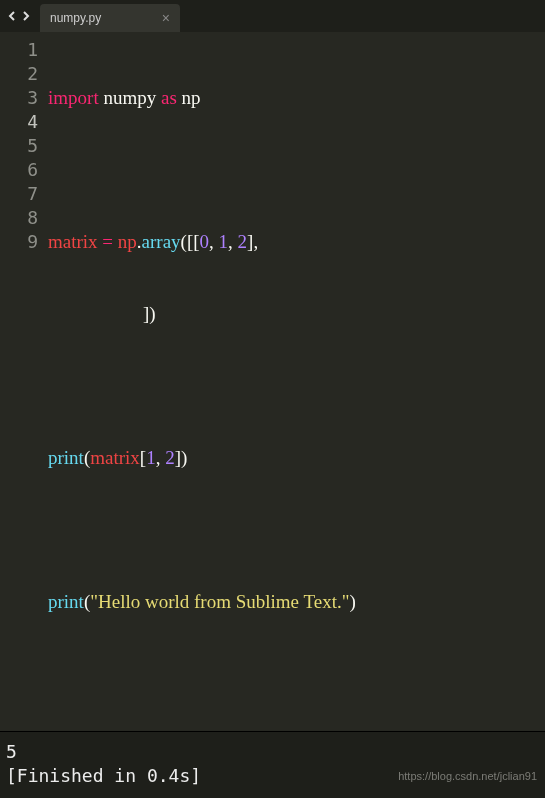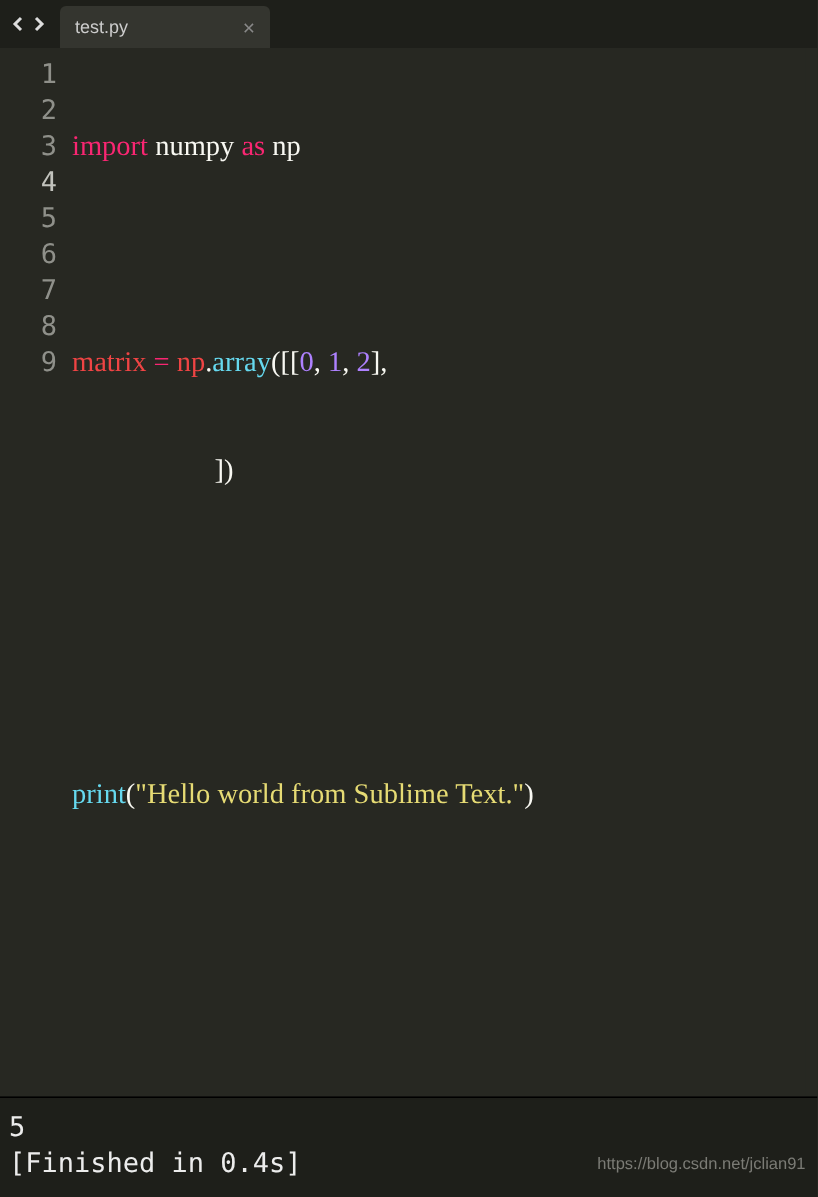--- a/index.html
+++ b/index.html
@@ -147,21 +147,21 @@
           <path d="M7 1 L3 5 L7 9" fill="none" stroke="#ddd" stroke-width="2"></path>
         </svg>
     </span>
     <span class="nav-arrow">
       <svg viewBox="0 0 10 10" width="10" height="10">
           <path d="M3 1 L7 5 L3 9" fill="none" stroke="#ddd" stroke-width="2"></path>
         </svg>
     </span>
   </div>
   <div class="tab">
-    <span>test.py</span>
+    <span>numpy.py</span>
     <span class="close">×</span>
   </div>
 </div>
 
 <div class="editor-wrap">
   <div class="gutter">
     <div>1</div>
     <div>2</div>
     <div>3</div>
     <div class="current">4</div>
@@ -170,20 +170,21 @@
     <div>7</div>
     <div>8</div>
     <div>9</div>
   </div>
   <div class="code">
     <div class="line"><span class="tok-keyword">import</span> <span class="tok-mod">numpy</span> <span class="tok-keyword">as</span> <span class="tok-mod">np</span></div>
     <div class="line"></div>
     <div class="line"><span class="tok-name">matrix</span> <span class="tok-op">=</span> <span class="tok-name">np</span><span class="tok-punct">.</span><span class="tok-func">array</span><span class="tok-punct">([[</span><span class="tok-num">0</span><span class="tok-punct">, </span><span class="tok-num">1</span><span class="tok-punct">, </span><span class="tok-num">2</span><span class="tok-punct">],</span></div>
     <div class="line"><span class="indent-guide">                    </span><span class="tok-punct">])</span></div>
     <div class="line"></div>
+    <div class="line"><span class="tok-builtin">print</span><span class="tok-punct">(</span><span class="tok-name">matrix</span><span class="tok-punct">[</span><span class="tok-num">1</span><span class="tok-punct">, </span><span class="tok-num">2</span><span class="tok-punct">]</span><span class="tok-punct">)</span></div>
     <div class="line"></div>
     <div class="line"><span class="tok-builtin">print</span><span class="tok-punct">(</span><span class="tok-str">"Hello world from Sublime Text."</span><span class="tok-punct">)</span></div>
   </div>
   <div class="minimap"></div>
 </div>
 
 <div class="console">
   <div>5</div>
   <div>[Finished in 0.4s]</div>
   <div class="watermark">https://blog.csdn.net/jclian91</div>

